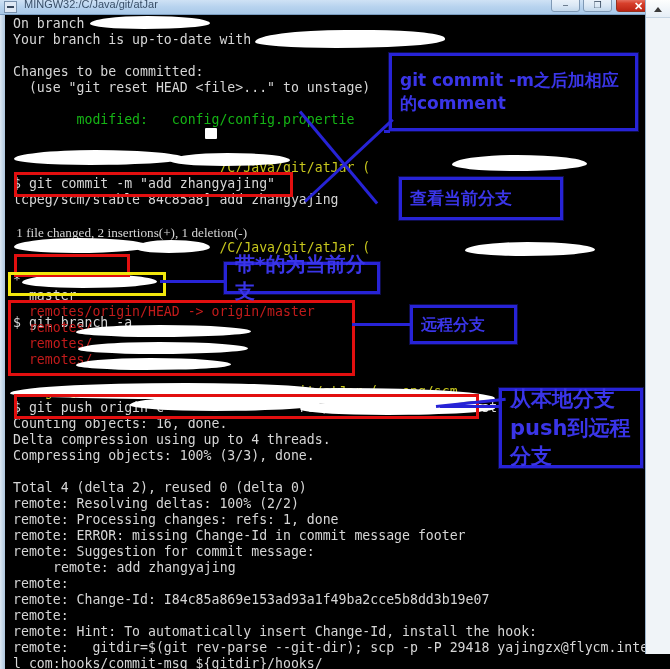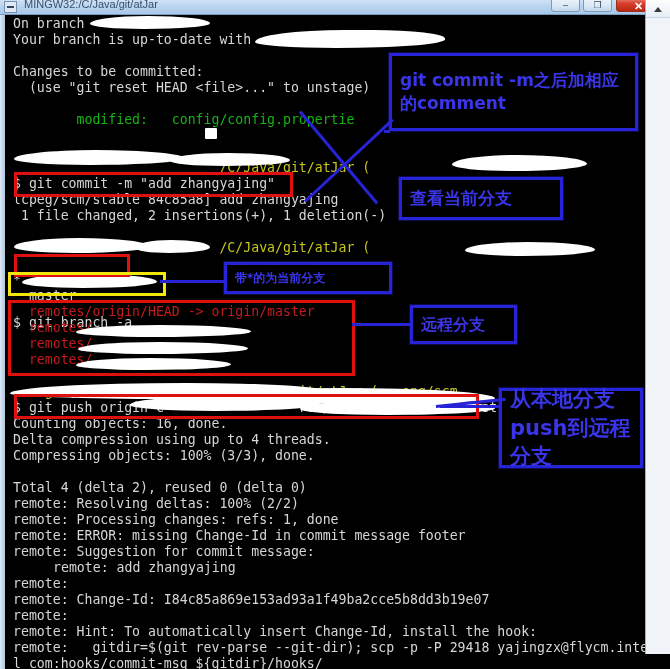--- a/index.html
+++ b/index.html
@@ -209,21 +209,21 @@
         <div class="line c-white" style="top: 33px;"></div>
         <div class="line c-white" style="top: 49px;">Changes to be committed:</div>
         <div class="line c-white" style="top: 65px;">  (use "git reset HEAD &lt;file&gt;..." to unstage)</div>
         <div class="line c-white" style="top: 81px;"></div>
         <div class="line c-green" style="top: 97px;">        modified:   config/config.propertie</div>
         <div class="line c-white" style="top: 113px;"></div>
         <div class="line c-white" style="top: 129px;"></div>
         <div class="line c-yellow" style="top: 145px;">                          /C/Java/git/atJar (</div>
         <div class="line c-white" style="top: 161px;">$ git commit -m "add zhangyajing"</div>
         <div class="line c-white" style="top: 177px;">lcpeg/scm/stable 84c85a8] add zhangyajing</div>
-        <div class="line c-white" style="top: 193px;"> 1 file changed, 2 insertions(+), 1 deletion(-)</div>
+        <div class="line c-white" style="top: 210px; font-family: Liberation Serif, serif;"> 1 file changed, 2 insertions(+), 1 deletion(-)</div>
         <div class="line c-white" style="top: 209px;"></div>
         <div class="line c-yellow" style="top: 225px;">                          /C/Java/git/atJar (</div>
         <div class="line c-white" style="top: 259px; margin-top: 41px;">$ git branch -a</div>
         <div class="line c-white" style="top: 257px;">*</div>
         <div class="line c-white" style="top: 273px;">  master</div>
         <div class="line c-red" style="top: 289px;">  remotes/origin/HEAD -&gt; origin/master</div>
         <div class="line c-red" style="top: 305px;">  remotes/</div>
         <div class="line c-red" style="top: 321px;">  remotes/</div>
         <div class="line c-red" style="top: 337px;">  remotes/</div>
         <div class="line c-white" style="top: 353px;"></div>
@@ -278,21 +278,21 @@
   <div class="yellowbox" style="left:8px; top:272px; width:158px; height:24px;"></div>
 
   <div class="bluebox" style="left:389px; top:53px; width:249px; height:78px; font-size:17px;">
     <span class="txt">git commit -m之后加相应的comment</span>
   </div>
 
   <div class="bluebox" style="left:399px; top:177px; width:164px; height:43px; font-size:17px;">
     <span class="txt">查看当前分支</span>
   </div>
 
-  <div class="bluebox" style="left:224px; top:262px; width:168px; height:32px; font-size:12px;">
+  <div class="bluebox" style="left:224px; top:262px; width:156px; height:32px; font-size:20px;">
     <span class="txt">带*的为当前分支</span>
   </div>
 
   <div class="bluebox" style="left:410px; top:305px; width:107px; height:39px; font-size:16px;">
     <span class="txt">远程分支</span>
   </div>
 
   <div class="bluebox" style="left:499px; top:388px; width:144px; height:80px; font-size:21px;">
     <span class="txt">从本地分支push到远程分支</span>
   </div>

